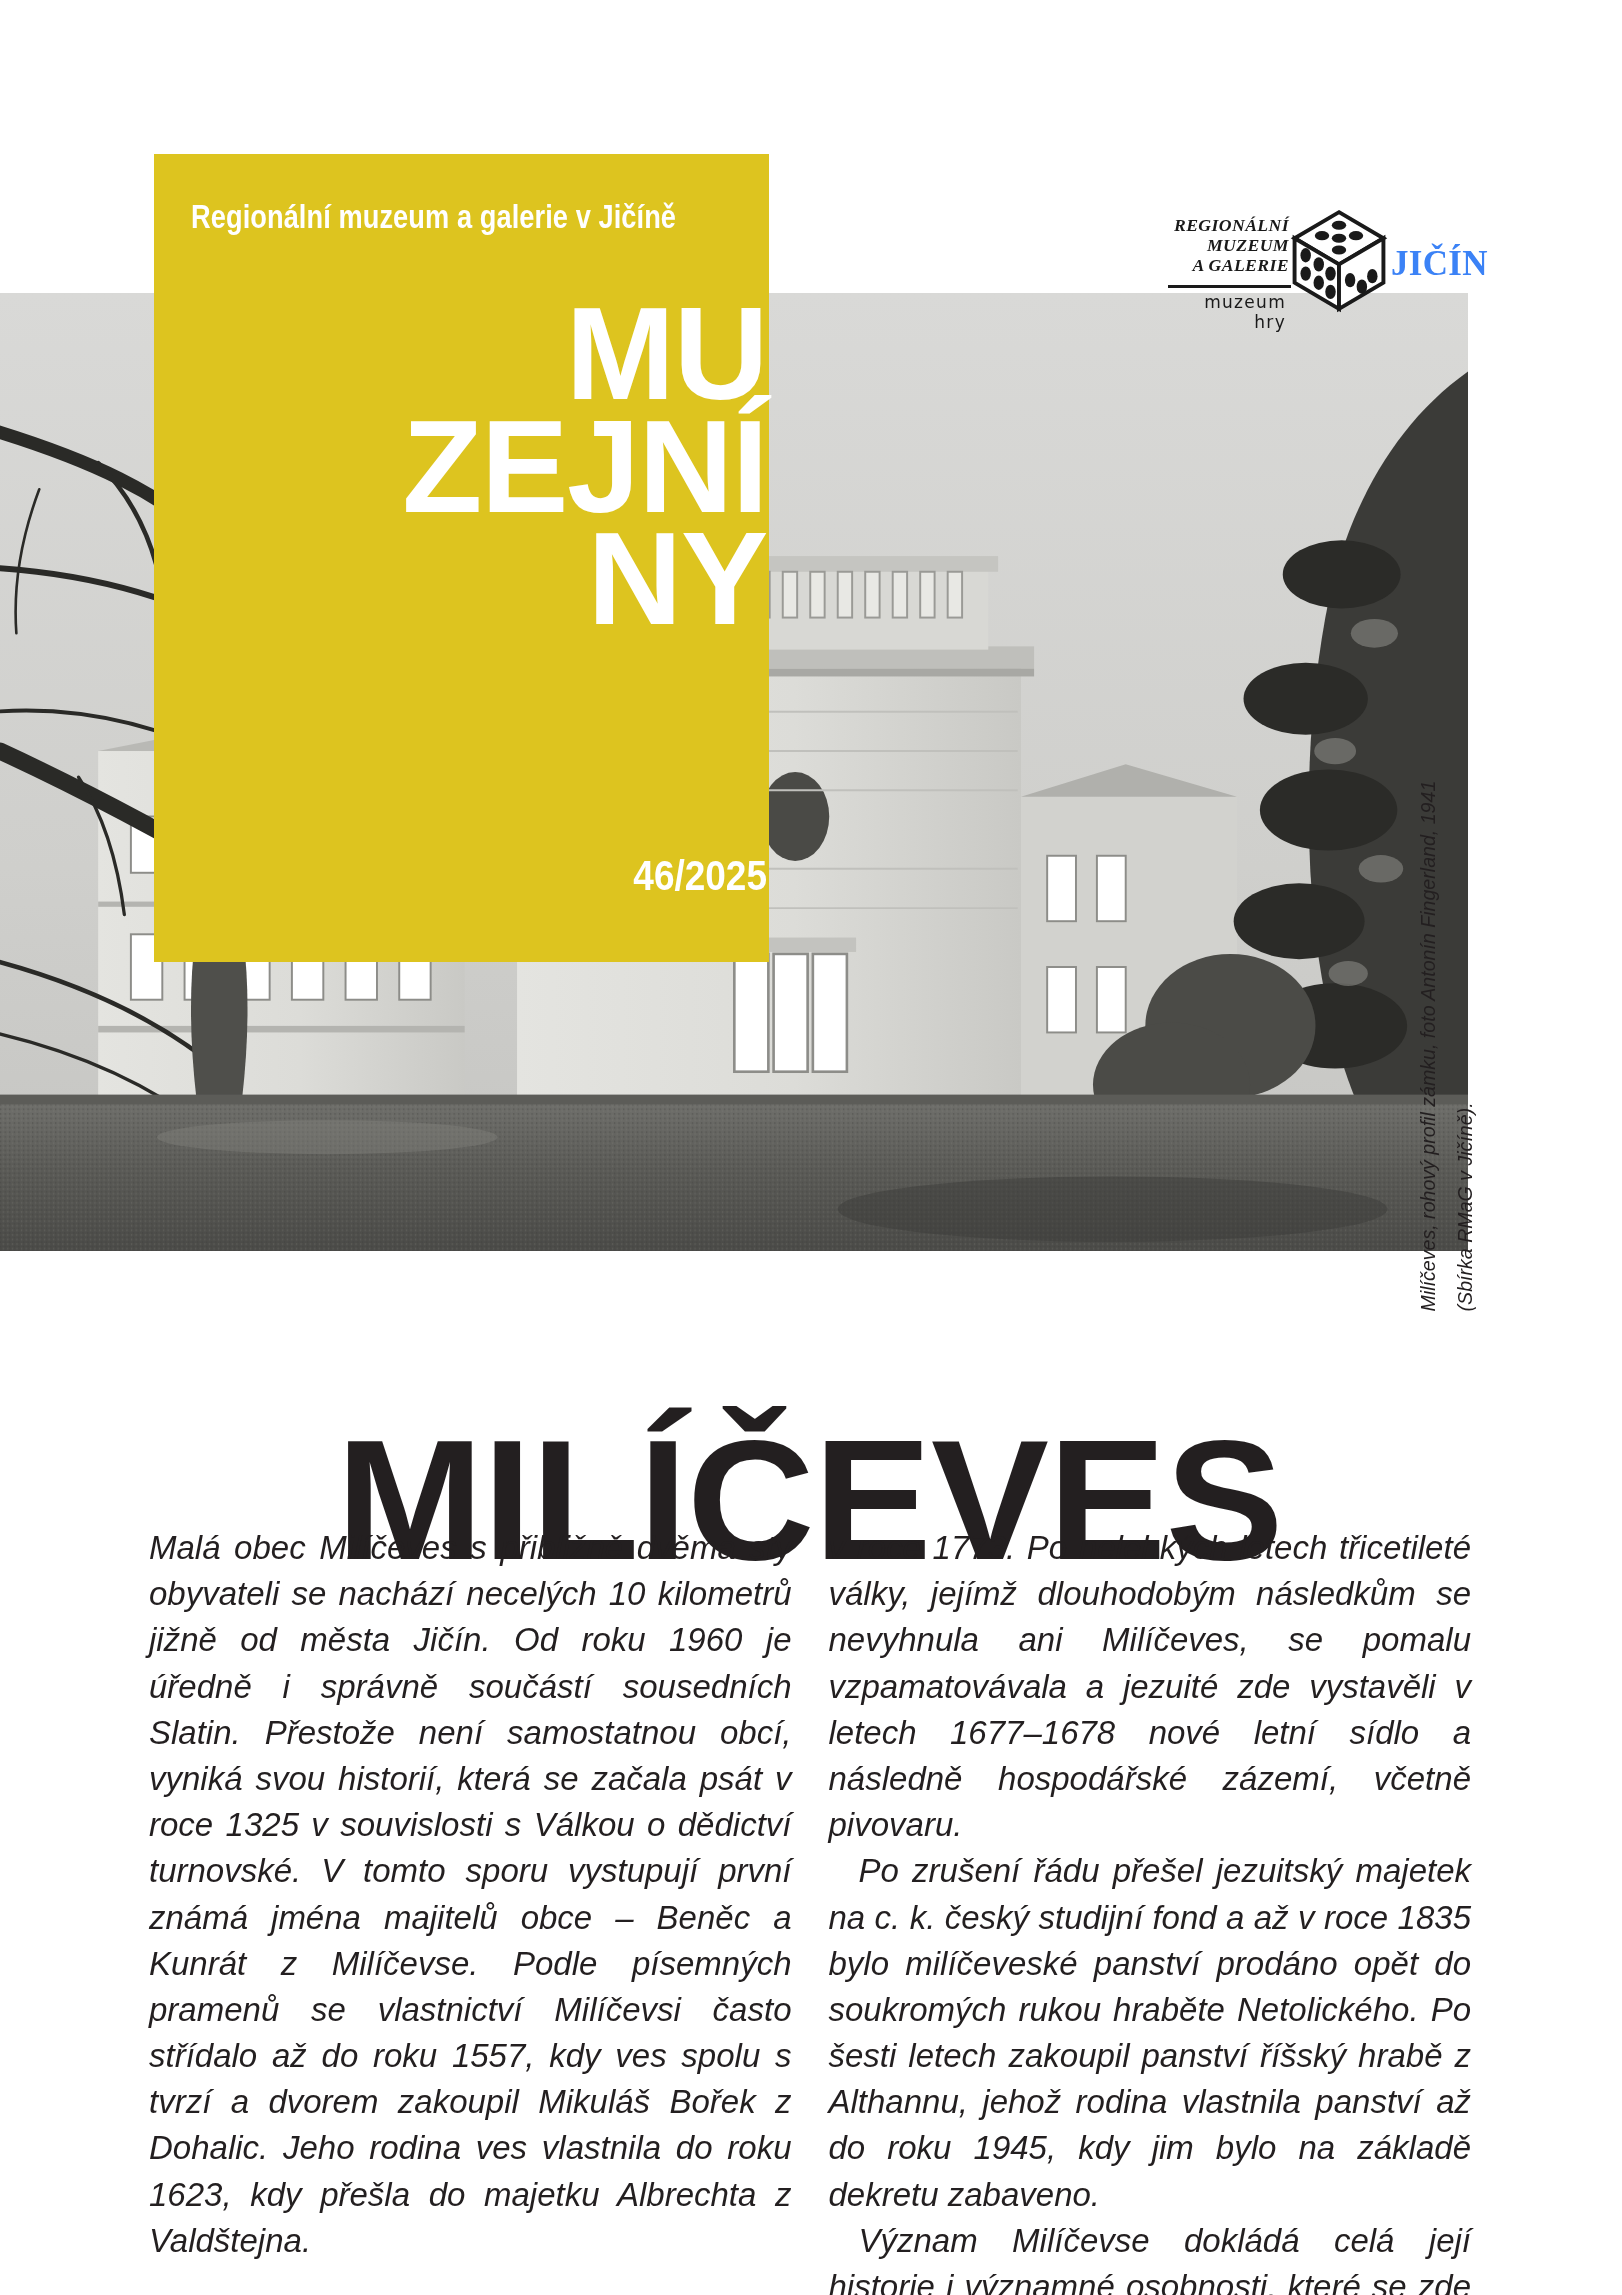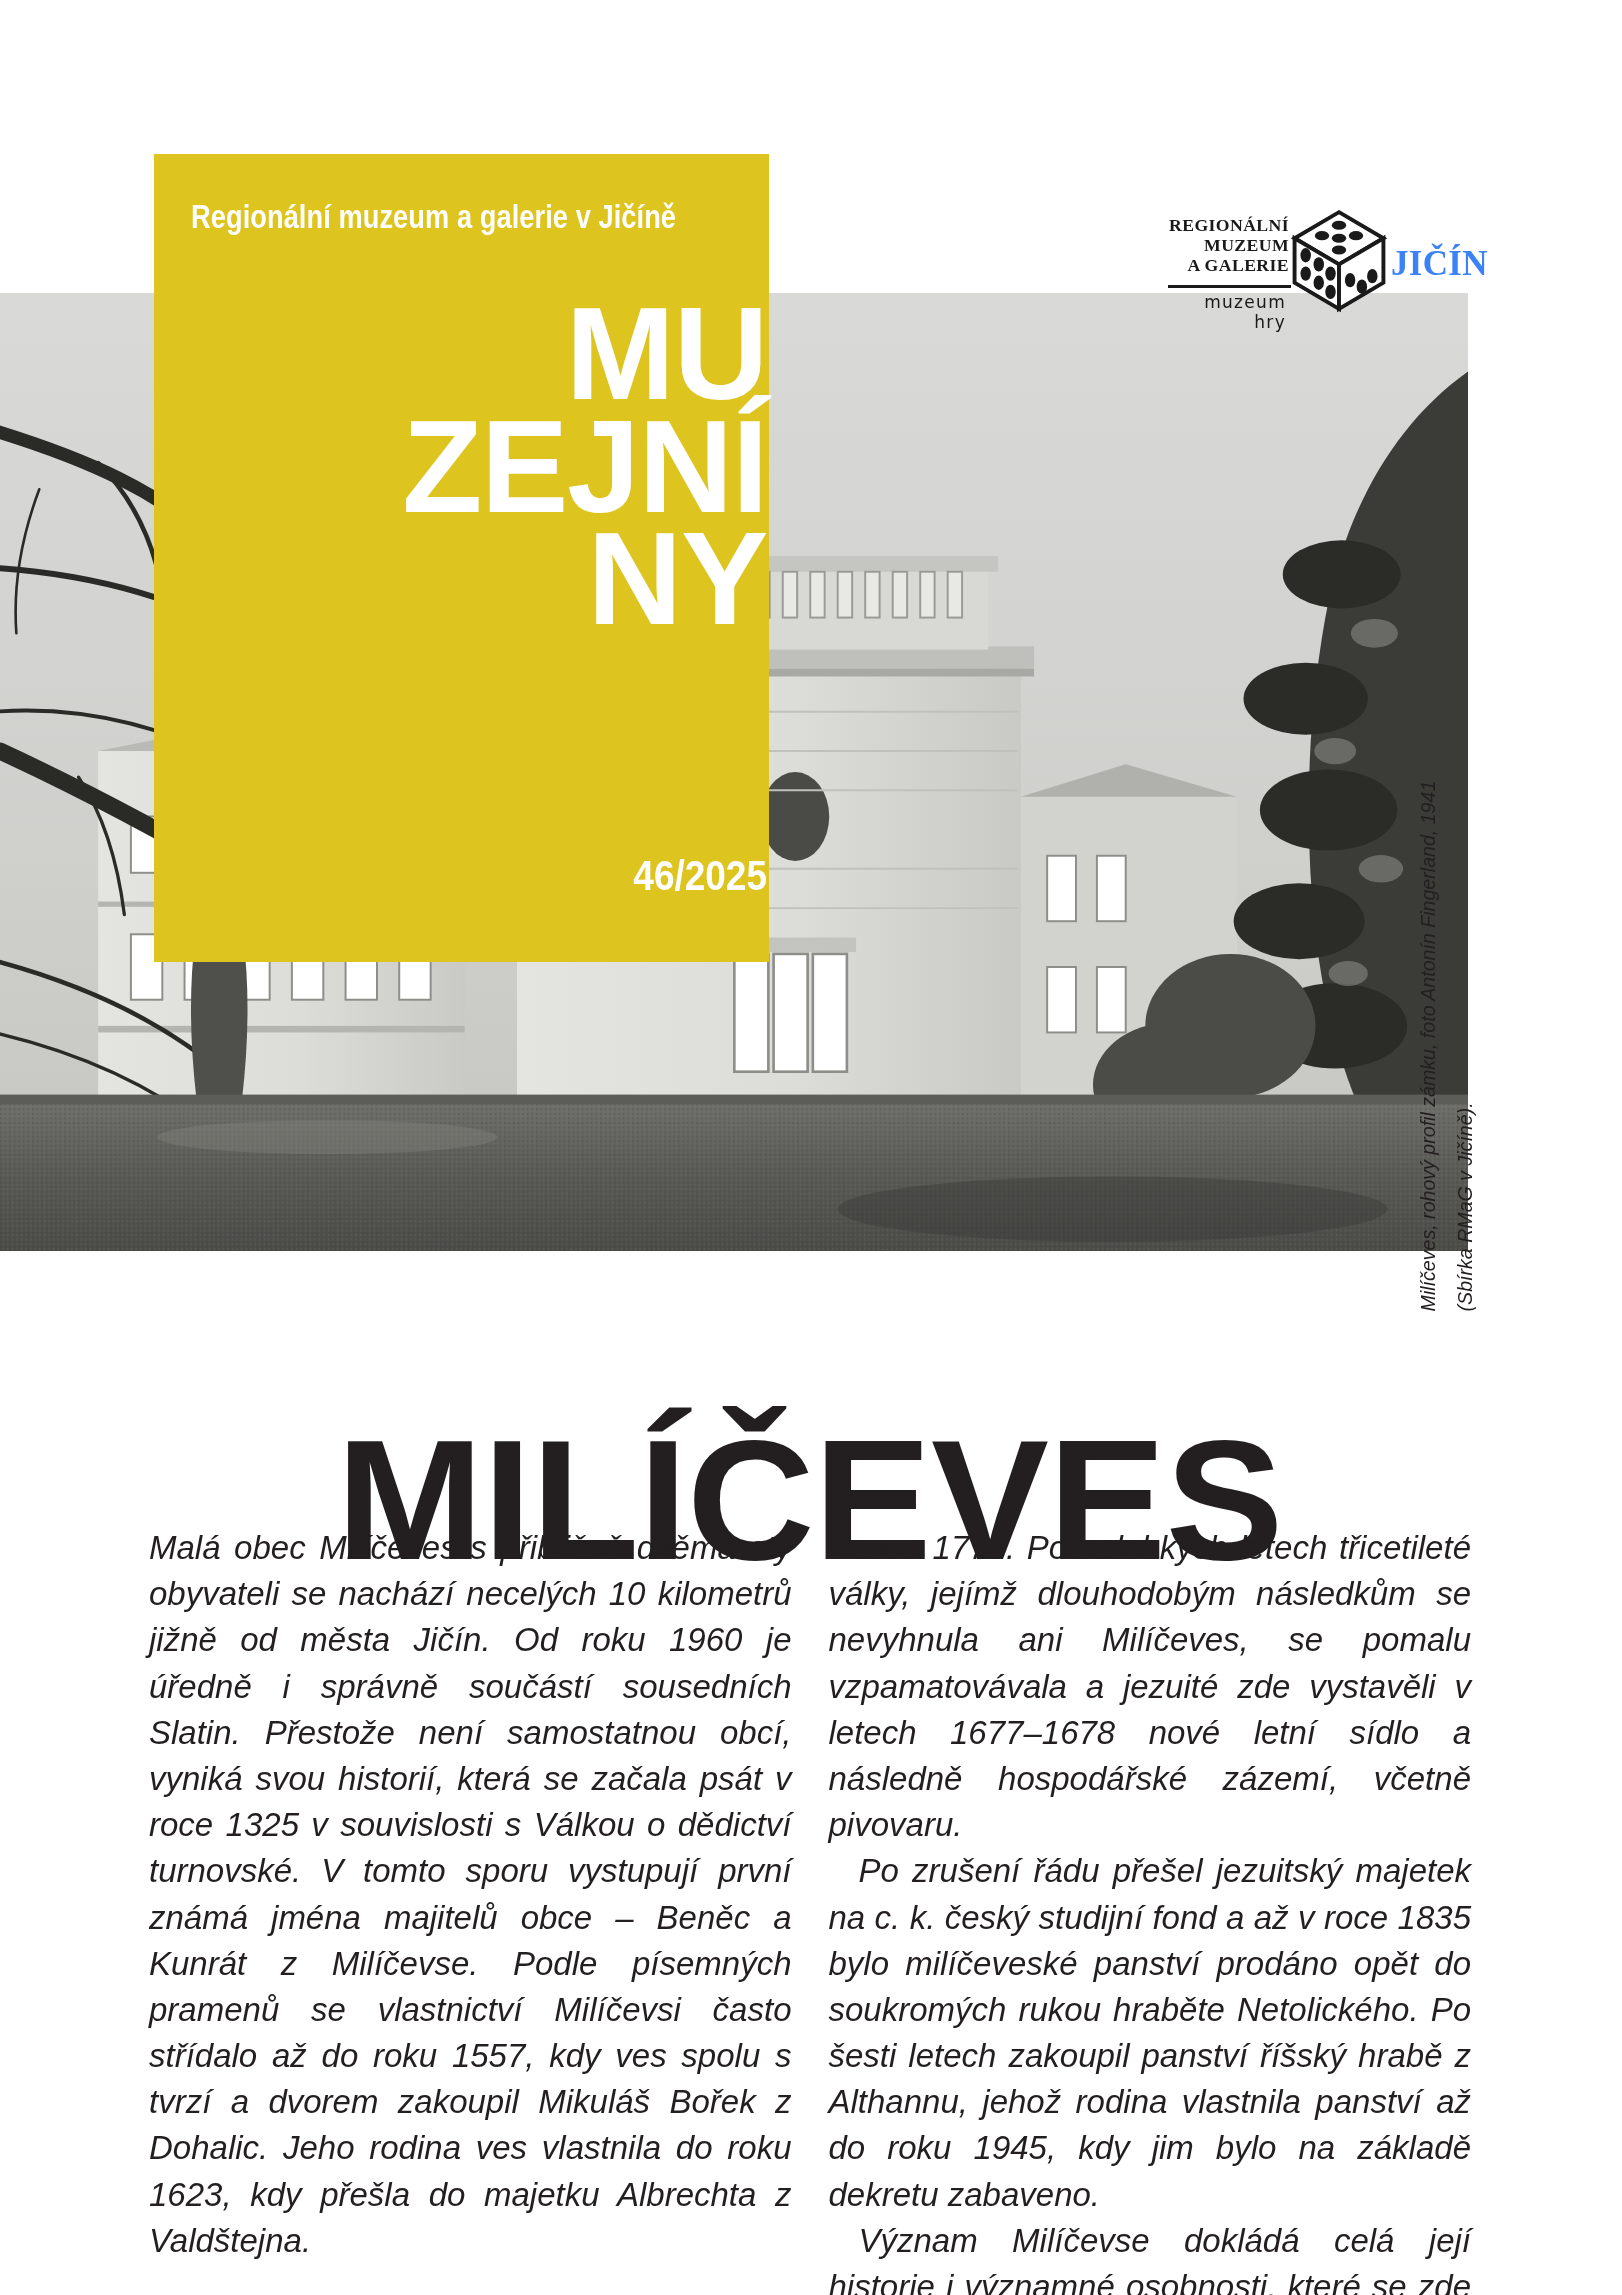--- a/index.html
+++ b/index.html
@@ -30,21 +30,21 @@
 
   #masthead-issue{position:absolute;left:191px;top:851px;width:576px;
       color:#fff;font-weight:700;font-size:43px;text-align:right;letter-spacing:0px;
       font-family:"Liberation Sans Narrow","Liberation Sans",sans-serif;
       transform:scaleX(.86);transform-origin:right center;}
 
   
   #logo{position:absolute;left:1155px;top:208px;width:321px;height:98px;}
   #logo-words{position:absolute;left:0;top:6.5px;width:134px;text-align:right;
       font-family:"Liberation Serif",serif;font-weight:700;color:#1a1a1a;
-      font-size:17.7px;line-height:1.13;letter-spacing:0.4px;}
+      font-size:17.7px;line-height:1.13;letter-spacing:0.4px;font-style:italic;}
   #logo-rule{position:absolute;left:13px;top:77px;width:123px;height:2.6px;background:#1a1a1a;}
   #logo-sub{position:absolute;left:0;top:84px;width:131px;text-align:right;
       font-family:"DejaVu Sans",sans-serif;color:#1a1a1a;font-size:17px;line-height:1.18;
       letter-spacing:1.3px;}
   #logo-dice{position:absolute;left:135px;top:0px;width:98px;height:105px;}
   #logo-city{position:absolute;left:236px;top:36px;font-family:"Liberation Serif",serif;
       font-weight:700;font-size:35px;color:#3b82f6;letter-spacing:0.3px;}
 
   
   #photo-caption{position:absolute;left:1484px;top:1237px;

